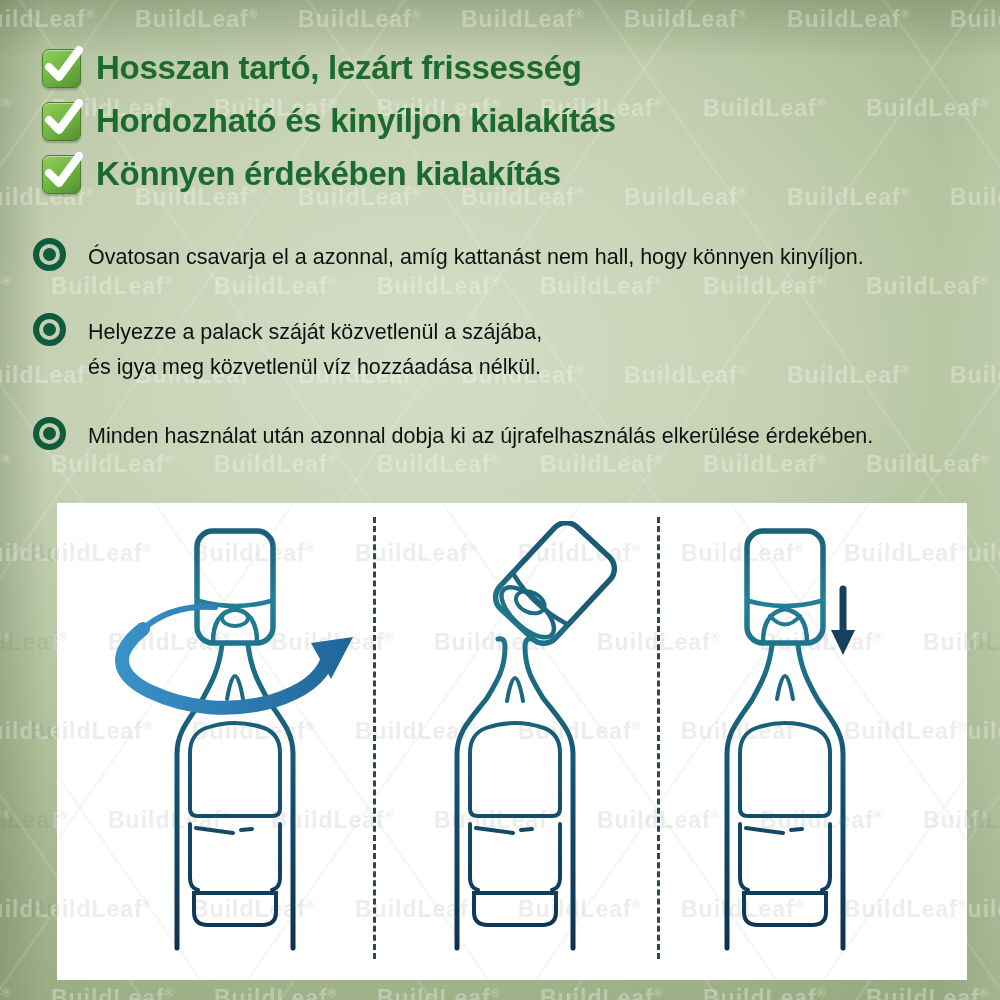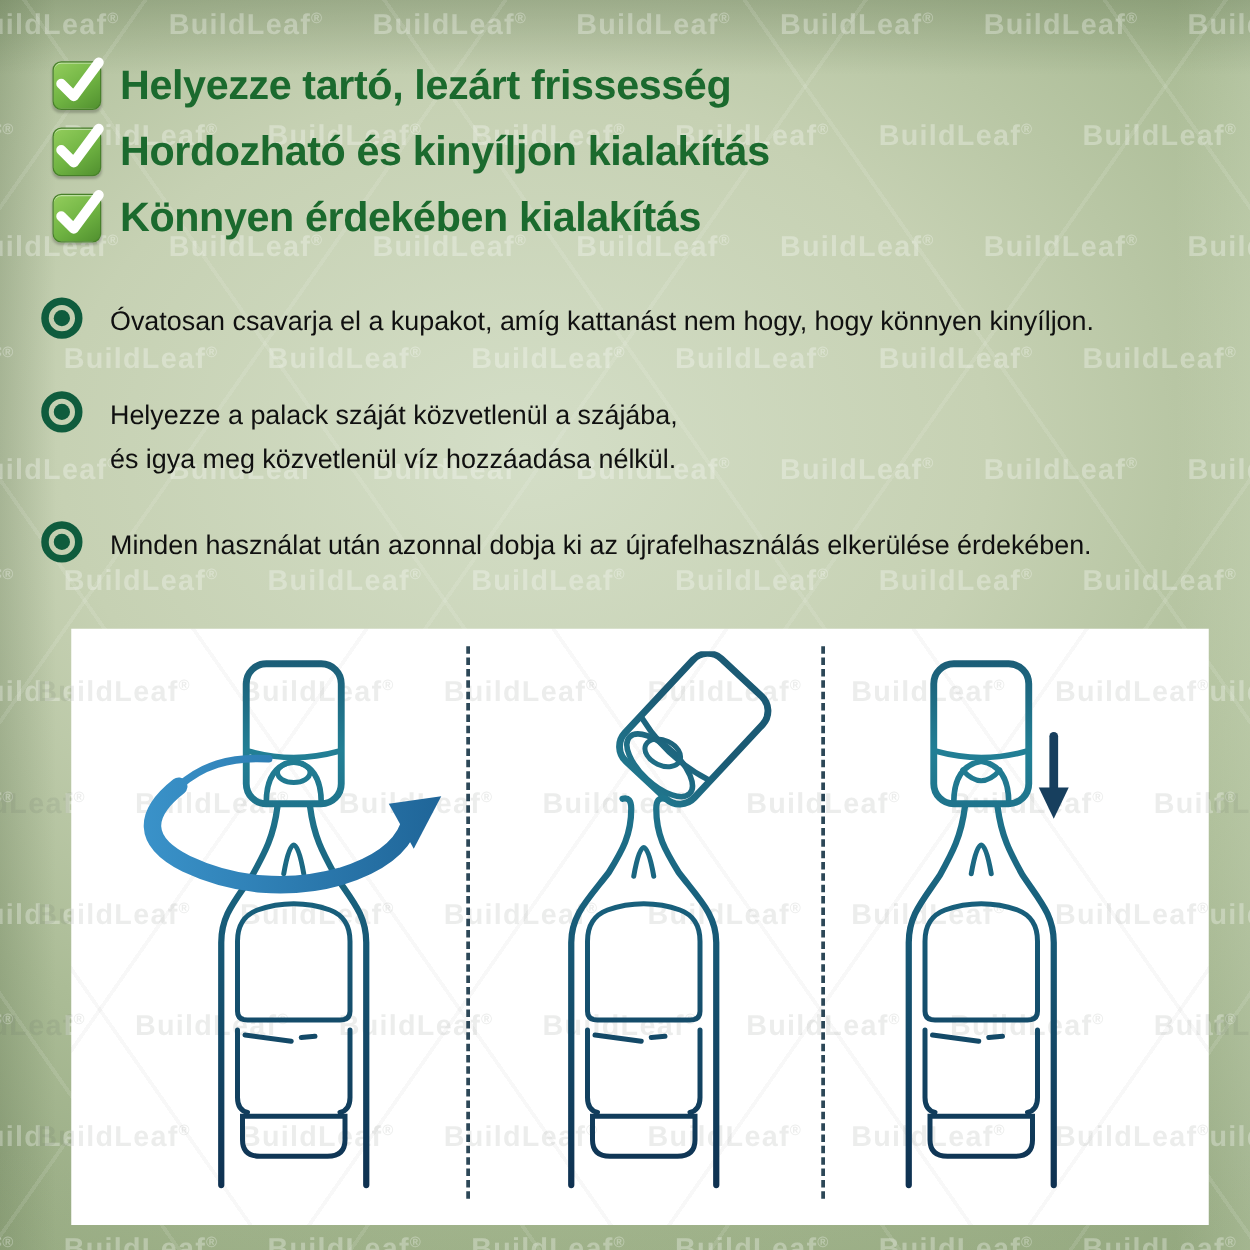--- a/index.html
+++ b/index.html
@@ -146,21 +146,21 @@
       <span class="wm" style="left: 866px; top: 987px; color: rgba(255, 255, 255, 0.3);">BuildLeaf<sup>®</sup></span>
     </div>
 
   <section class="features">
     <div class="feature-row" style="top:0px;">
       <span class="checkbox">
         <svg width="44" height="44" viewBox="0 0 44 44">
             <path d="M8,24 L18,34 L38,7" fill="none" stroke="#ffffff" stroke-width="8" stroke-linecap="round" stroke-linejoin="round"></path>
           </svg>
       </span>
-      <span class="feature-label" style="color:#1b6a2e">Helyezze tartó, lezárt frissesség</span>
+      <span class="feature-label" style="color:#1b6a2e">Hosszan tartó, lezárt frissesség</span>
     </div>
     <div class="feature-row" style="top:53px;">
       <span class="checkbox">
         <svg width="44" height="44" viewBox="0 0 44 44">
             <path d="M8,24 L18,34 L38,7" fill="none" stroke="#ffffff" stroke-width="8" stroke-linecap="round" stroke-linejoin="round"></path>
           </svg>
       </span>
       <span class="feature-label" style="color:#1b6a2e">Hordozható és kinyíljon kialakítás</span>
     </div>
     <div class="feature-row" style="top:106px;">
@@ -171,21 +171,21 @@
       </span>
       <span class="feature-label" style="color:#1b6a2e">Könnyen érdekében kialakítás</span>
     </div>
   </section>
 
   <div class="instr" style="top:240px;">
     <span class="bullet">
         <span class="dot"></span>
       </span>
     <div class="instr-lines">
-      <span>Óvatosan csavarja el a kupakot, amíg kattanást nem hogy, hogy könnyen kinyíljon.</span>
+      <span>Óvatosan csavarja el a azonnal, amíg kattanást nem hall, hogy könnyen kinyíljon.</span>
     </div>
   </div>
   <div class="instr" style="top:419px;">
     <span class="bullet">
         <span class="dot"></span>
       </span>
     <div class="instr-lines">
       <span>Minden használat után azonnal dobja ki az újrafelhasználás elkerülése érdekében.</span>
     </div>
   </div>

